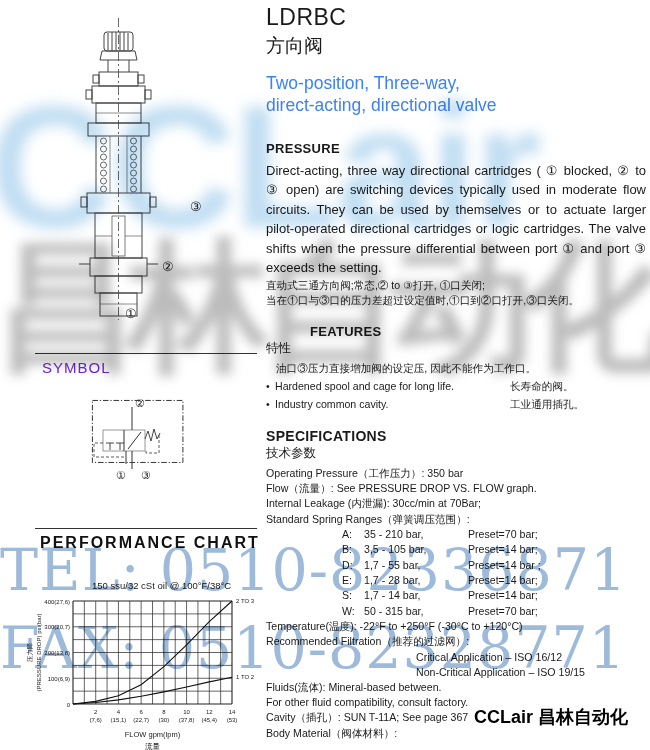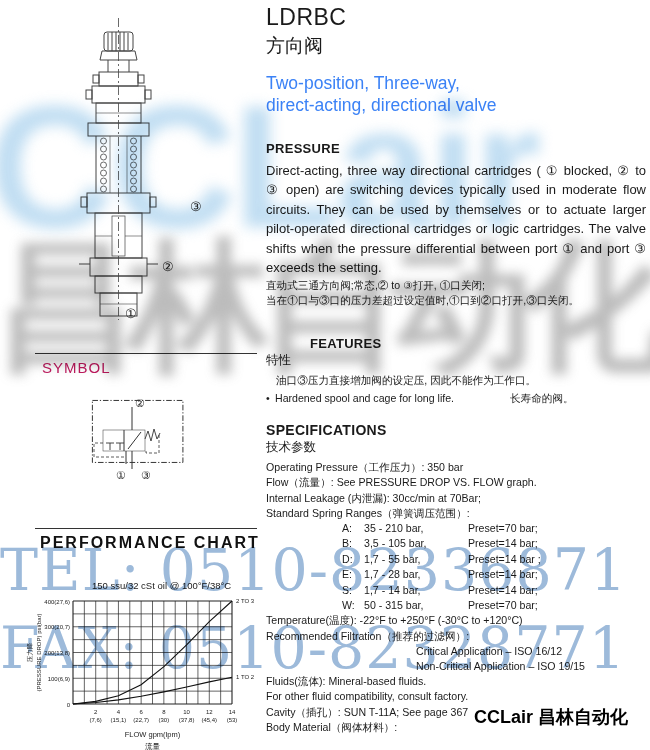--- a/index.html
+++ b/index.html
@@ -4,36 +4,36 @@
 <style>
   html,body{margin:0;padding:0;}
   #page{position:relative;width:650px;height:750px;background:#ffffff;overflow:hidden;
         font-family:"Liberation Sans",sans-serif;color:#1a1a1a;}
   svg text{font-family:"Liberation Sans",sans-serif;}
   
   #valve-svg{position:absolute;left:55px;top:16px;}
   .rule{position:absolute;left:35px;width:222px;height:0;border-top:1.5px solid #333;}
   #symbol-rule{top:353px;}
   #chart-rule{top:528px;}
-  #symbol-heading{position:absolute;left:42px;top:359px;font-size:15px;letter-spacing:1px;color:#be185d;}
+  #symbol-heading{position:absolute;left:42px;top:359px;font-size:15px;letter-spacing:1px;color:#6d28d9;}
   #perf-heading{position:absolute;left:40px;top:534px;font-size:16px;font-weight:bold;letter-spacing:2px;color:#111;}
   #symbol-svg{position:absolute;left:80px;top:393px;}
   #chart-cond{position:absolute;left:92px;top:580px;font-size:9.5px;color:#222;}
   #perf-chart{position:absolute;left:25px;top:594px;}
   
   #right-col{position:absolute;left:266px;top:4px;width:380px;}
   #model-title{font-size:23px;font-weight:normal;margin:0;letter-spacing:.5px;}
   #model-cn{font-size:19px;margin:2px 0 14px 0;}
   .subtitle{font-size:17.5px;color:#3b82f6;line-height:1.25;}
   .sec-head{font-size:13px;font-weight:bold;margin:0;letter-spacing:.3px;}
   #operation-head{margin-top:24px;}
   .body-txt{font-size:13px;line-height:1.5;margin:5px 0 0 0;}
   .just{text-align:justify;}
   .cnline{font-size:10.6px;line-height:1.45;margin:0;}
-  #features-head{margin-top:28px;padding-left:44px;}
+  #features-head{margin-top:16px;padding-left:44px;}
   .cn-sub{font-size:12.5px;margin:1px 0 4px 0;}
   .feat-row{display:flex;font-size:10.6px;line-height:1.4;margin-top:3px;}
   .feat-en{width:234px;}
   .feat-cn{flex:1;padding-left:10px;}
   .feat-cn.right{text-align:left;padding-right:4px;}
   .bullet{display:inline-block;width:9px;}
   #specs-head{margin-top:16px;font-size:14px;}
   .spec-line{font-size:10.6px;line-height:15.2px;margin:0;}
   .spec-line b{font-weight:normal;}
   .spring-row{display:flex;font-size:10.6px;line-height:15.4px;padding-left:76px;}
@@ -229,20 +229,24 @@
     <h2 class="sec-head" id="features-head">FEATURES</h2>
     <div class="cn-sub">特性</div>
 
     <div class="feat-row">
       <div class="feat-cn">油口③压力直接增加阀的设定压, 因此不能作为工作口。</div>
     </div>
     <div class="feat-row">
       <div class="feat-en"><span class="bullet">•</span><span>Hardened spool and cage for long life.</span></div>
       <div class="feat-cn right">长寿命的阀。</div>
     </div>
+    <div class="feat-row">
+      <div class="feat-en"><span class="bullet">•</span><span>Industry common cavity.</span></div>
+      <div class="feat-cn right">工业通用插孔。</div>
+    </div>
 
     <h2 class="sec-head" id="specs-head">SPECIFICATIONS</h2>
     <div class="cn-sub">技术参数</div>
 
     <p class="spec-line"><b>Operating Pressure（工作压力）</b><span>: 350 bar</span></p>
     <p class="spec-line"><b>Flow（流量）</b><span>: See PRESSURE DROP VS. FLOW graph.</span></p>
     <p class="spec-line"><b>Internal Leakage (内泄漏):</b><span>  30cc/min at 70Bar;</span></p>
     <p class="spec-line"><b>Standard Spring Ranges（弹簧调压范围）:</b><span></span></p>
 
     <div class="spring-row">
@@ -274,21 +278,21 @@
         <span class="spring-code">W:</span>
         <span class="spring-range">50 - 315 bar,</span>
         <span>Preset=70 bar;</span>
       </div>
 
     <p class="spec-line"><b>Temperature(温度)</b><span>: -22°F to +250°F (-30°C to +120°C)</span></p>
     <p class="spec-line"><b>Recommended Filtration（推荐的过滤网）:</b><span></span></p>
     <p class="spec-line indent1">Critical Application – ISO 16/12</p>
     <p class="spec-line indent1">Non-Critical Application – ISO 19/15</p>
 
-    <p class="spec-line"><b>Fluids(流体)</b><span>: Mineral-based fluids.</span></p>
+    <p class="spec-line"><b>Fluids(流体)</b><span>: Mineral-based between.</span></p>
     <p class="spec-line"><span>For other fluid compatibility, consult factory.</span></p>
     <p class="spec-line"><b>Cavity（插孔）</b><span>: SUN T-11A; See page  367</span></p>
     <p class="spec-line"><b>Body Material（阀体材料）:</b></p>
 
   </div>
 
   <div id="footer">CCLair 昌林自动化</div>
 
   <div id="wm">
     <div id="wm-blue">CCLair</div>

